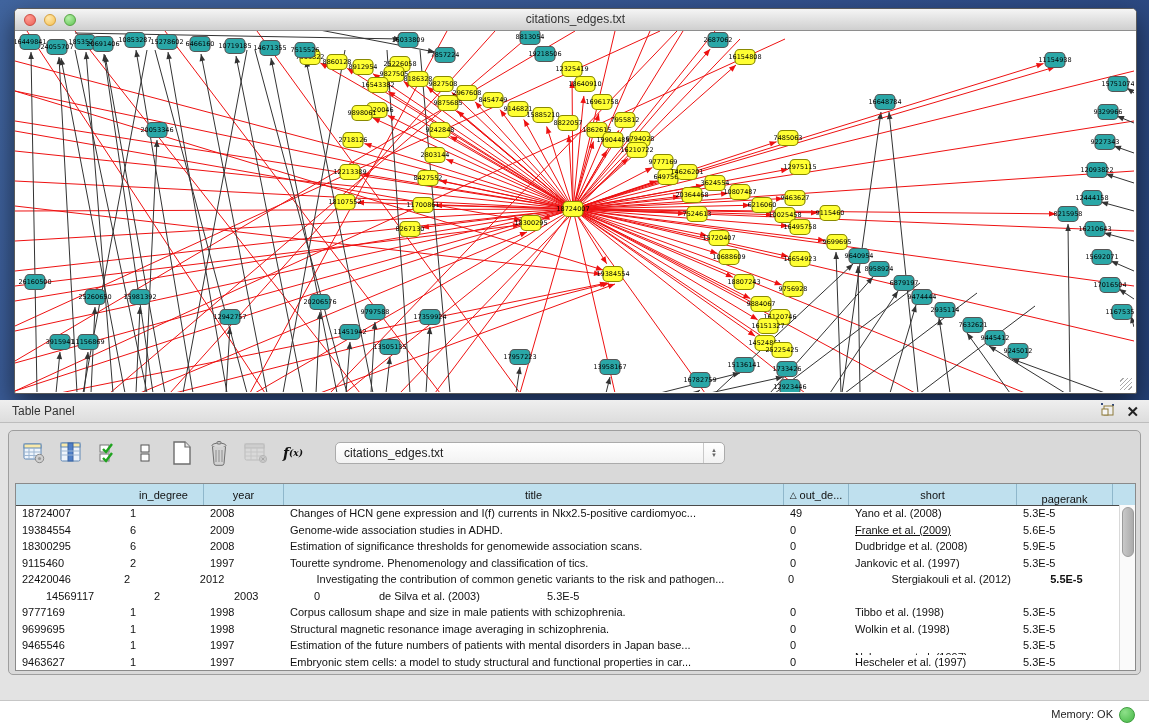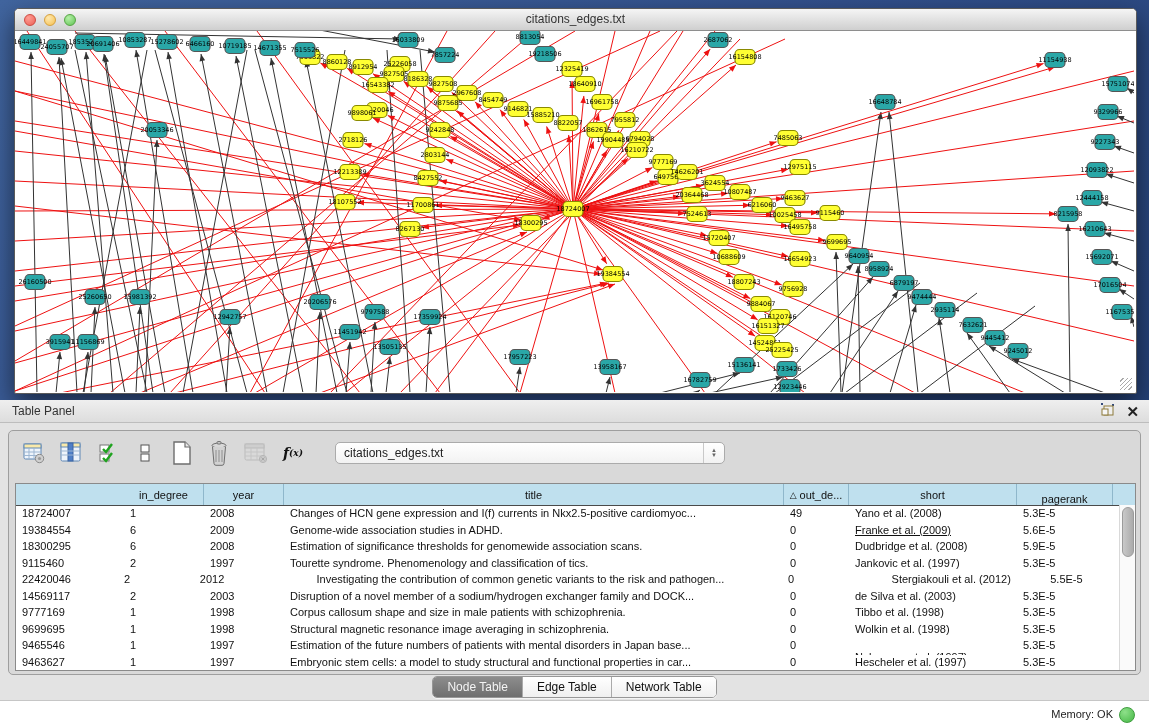--- a/index.html
+++ b/index.html
@@ -998,27 +998,26 @@
             <div class="td" style="width: 168px;">Jankovic et al. (1997)</div>
             <div class="td" style="width: 96px;">5.3E-5</div>
           </div>
           <div class="trow">
             <div class="td" style="width: 108px;">22420046</div>
             <div class="td" style="width: 80px;">2</div>
             <div class="td" style="width: 80px;">2012</div>
             <div class="td" style="width: 500px; margin-left: 41px;">Investigating the contribution of common genetic variants to the risk and pathogen...</div>
             <div class="td" style="width: 65px;">0</div>
             <div class="td" style="width: 168px; margin-left: 42px;">Stergiakouli et al. (2012)</div>
-            <div class="td" style="width: 96px;">5.5E-5</div>
+            <div class="td" style="width: 96px; font-weight: bold;">5.5E-5</div>
           </div>
           <div class="trow">
-            <div class="td" style="width: 108px;">14569117</div>
+            <div class="td" style="width: 108px; margin-left: 24px;">14569117</div>
             <div class="td" style="width: 80px;">2</div>
             <div class="td" style="width: 80px;">2003</div>
-            <div class="td" style="width: 500px;">Disruption of a novel member of a sodium/hydrogen exchanger family and DOCK...</div>
             <div class="td" style="width: 65px;">0</div>
             <div class="td" style="width: 168px;">de Silva et al. (2003)</div>
             <div class="td" style="width: 96px;">5.3E-5</div>
           </div>
           <div class="trow">
             <div class="td" style="width: 108px;">9777169</div>
             <div class="td" style="width: 80px;">1</div>
             <div class="td" style="width: 80px;">1998</div>
             <div class="td" style="width: 500px;">Corpus callosum shape and size in male patients with schizophrenia.</div>
             <div class="td" style="width: 65px;">0</div>
@@ -1052,25 +1051,18 @@
             <div class="td" style="width: 168px;">Hescheler et al. (1997)</div>
             <div class="td" style="width: 96px;">5.3E-5</div>
           </div>
         </div>
       <div class="vscroll">
         <div class="vthumb"></div>
       </div>
     </div>
   </div>
 
-  <div class="tabbar">
-    <div class="seg">
-      <div class="tab active">Node Table</div>
-      <div class="tab">Edge Table</div>
-      <div class="tab">Network Table</div>
-    </div>
-  </div>
 
   <div class="statusbar">
     <span class="mem">Memory: OK</span>
     <span class="memdot"></span>
   </div>
 </div>
 
 </body></html>

